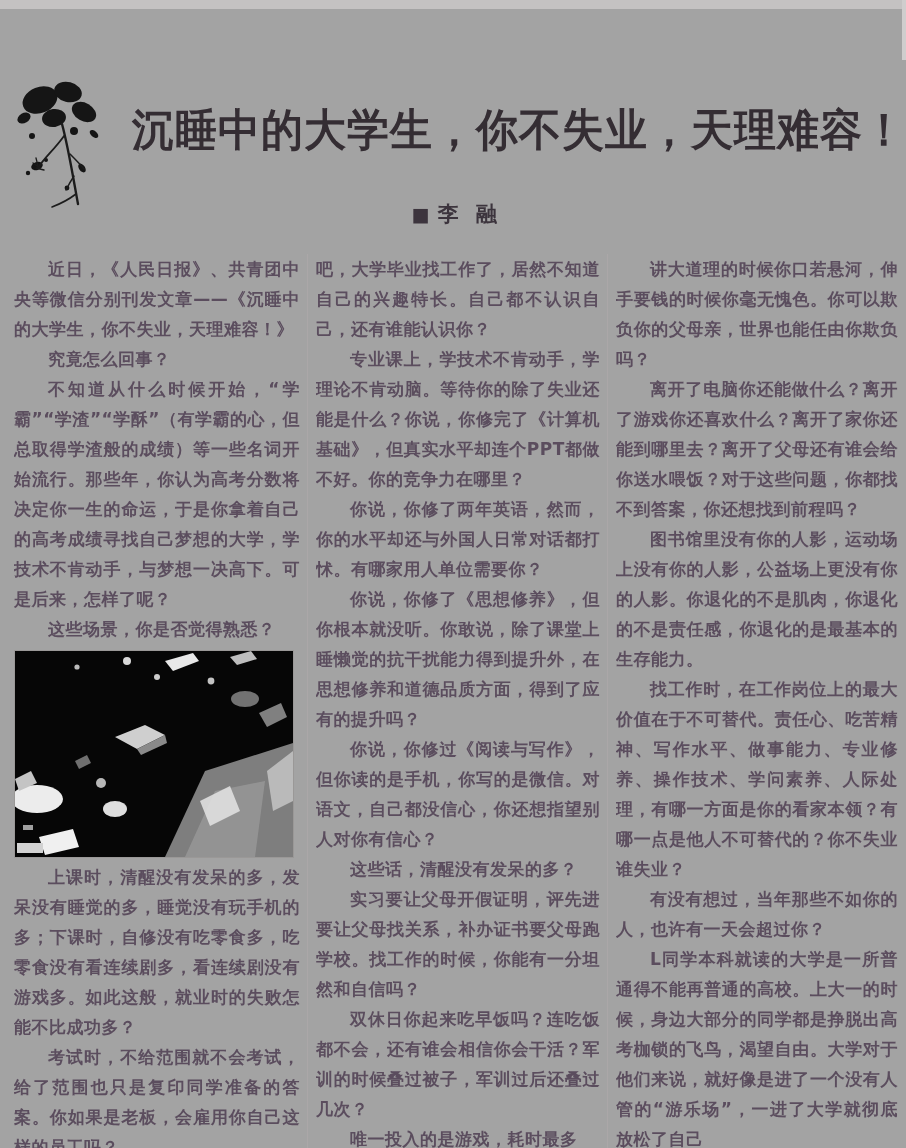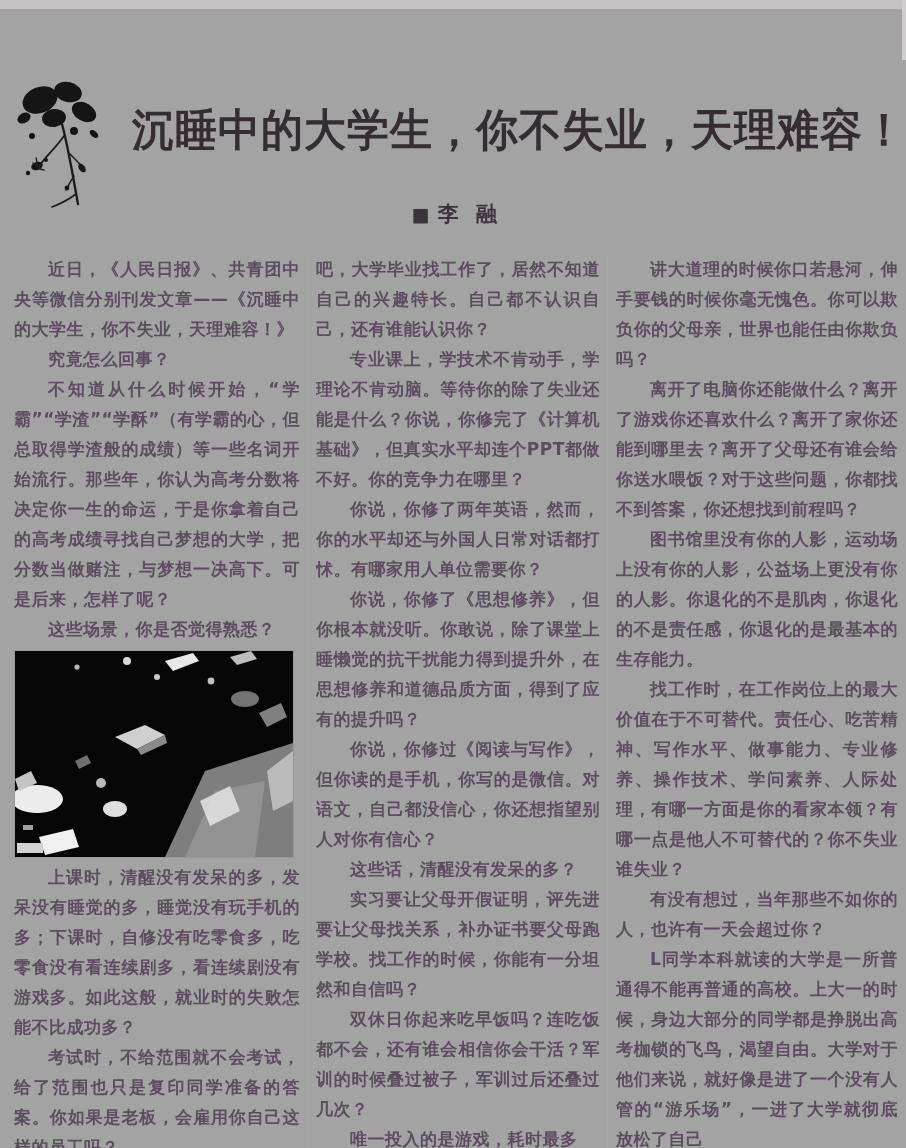--- a/index.html
+++ b/index.html
@@ -80,21 +80,21 @@
   <h1 class="title">沉睡中的大学生，你不失业，天理难容！</h1>
 
   <p class="byline"><span class="marker">■</span><span>李  融</span></p>
 
   <div class="columns">
 
     <section class="col col1">
       <div>
           <p class="para">近日，《人民日报》、共青团中央等微信分别刊发文章——《沉睡中的大学生，你不失业，天理难容！》</p>
           <p class="para">究竟怎么回事？</p>
-          <p class="para">不知道从什么时候开始，“学霸”“学渣”“学酥”（有学霸的心，但总取得学渣般的成绩）等一些名词开始流行。那些年，你认为高考分数将决定你一生的命运，于是你拿着自己的高考成绩寻找自己梦想的大学，把分数当做赌注，与梦想一决高下。可是后来，怎样了呢？</p>
+          <p class="para">不知道从什么时候开始，“学霸”“学渣”“学酥”（有学霸的心，但总取得学渣般的成绩）等一些名词开始流行。那些年，你认为高考分数将决定你一生的命运，于是你拿着自己的高考成绩寻找自己梦想的大学，学技术不肯动手，与梦想一决高下。可是后来，怎样了呢？</p>
           <p class="para">这些场景，你是否觉得熟悉？</p>
         </div>
 
       <svg class="photo" viewBox="0 0 278 206" preserveAspectRatio="none">
         <rect x="0" y="0" width="278" height="206" fill="#060606"></rect>
         <polygon points="150,206 278,206 278,92 190,120" fill="#7e7e7e"></polygon>
         <polygon points="170,206 240,206 250,130 200,140" fill="#9c9c9c" opacity="0.7"></polygon>
         <polygon points="252,120 278,100 278,150 258,160" fill="#c9c9c9" opacity="0.8"></polygon>
         <polygon points="185,150 215,135 225,160 195,175" fill="#e4e4e4" opacity="0.85"></polygon>
         <polygon points="100,86 130,74 150,84 122,98" fill="#cfcfcf"></polygon>

